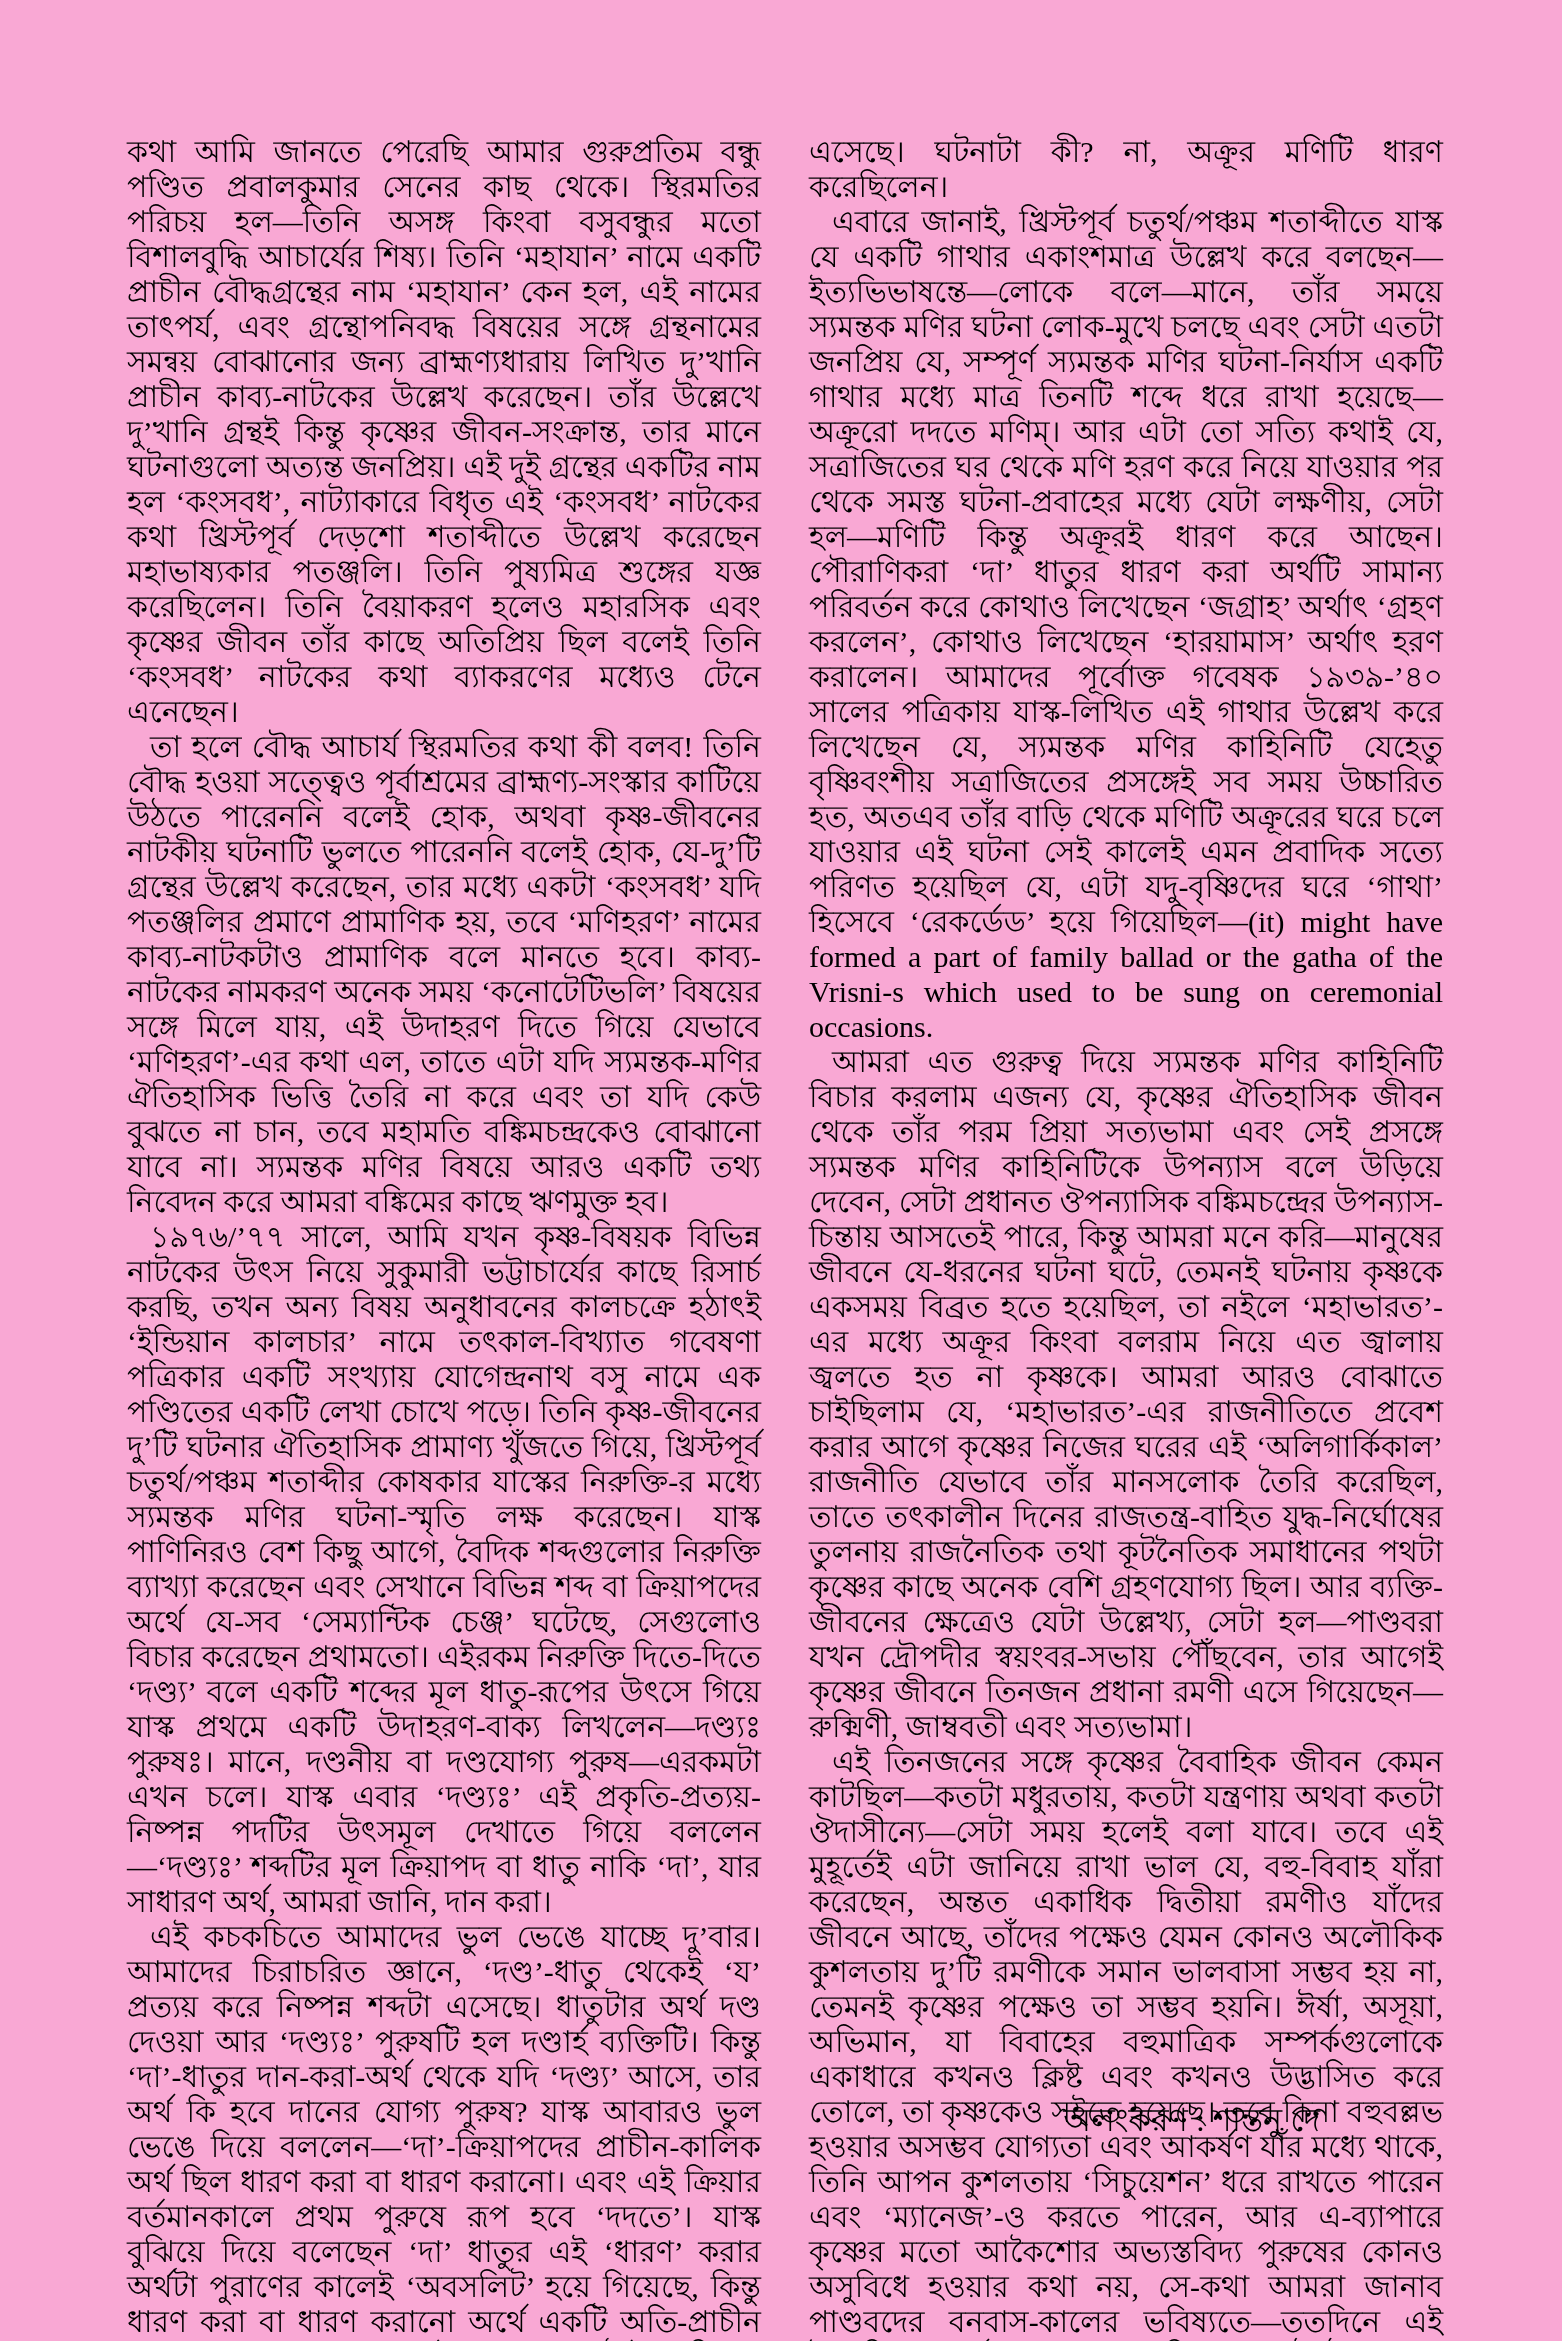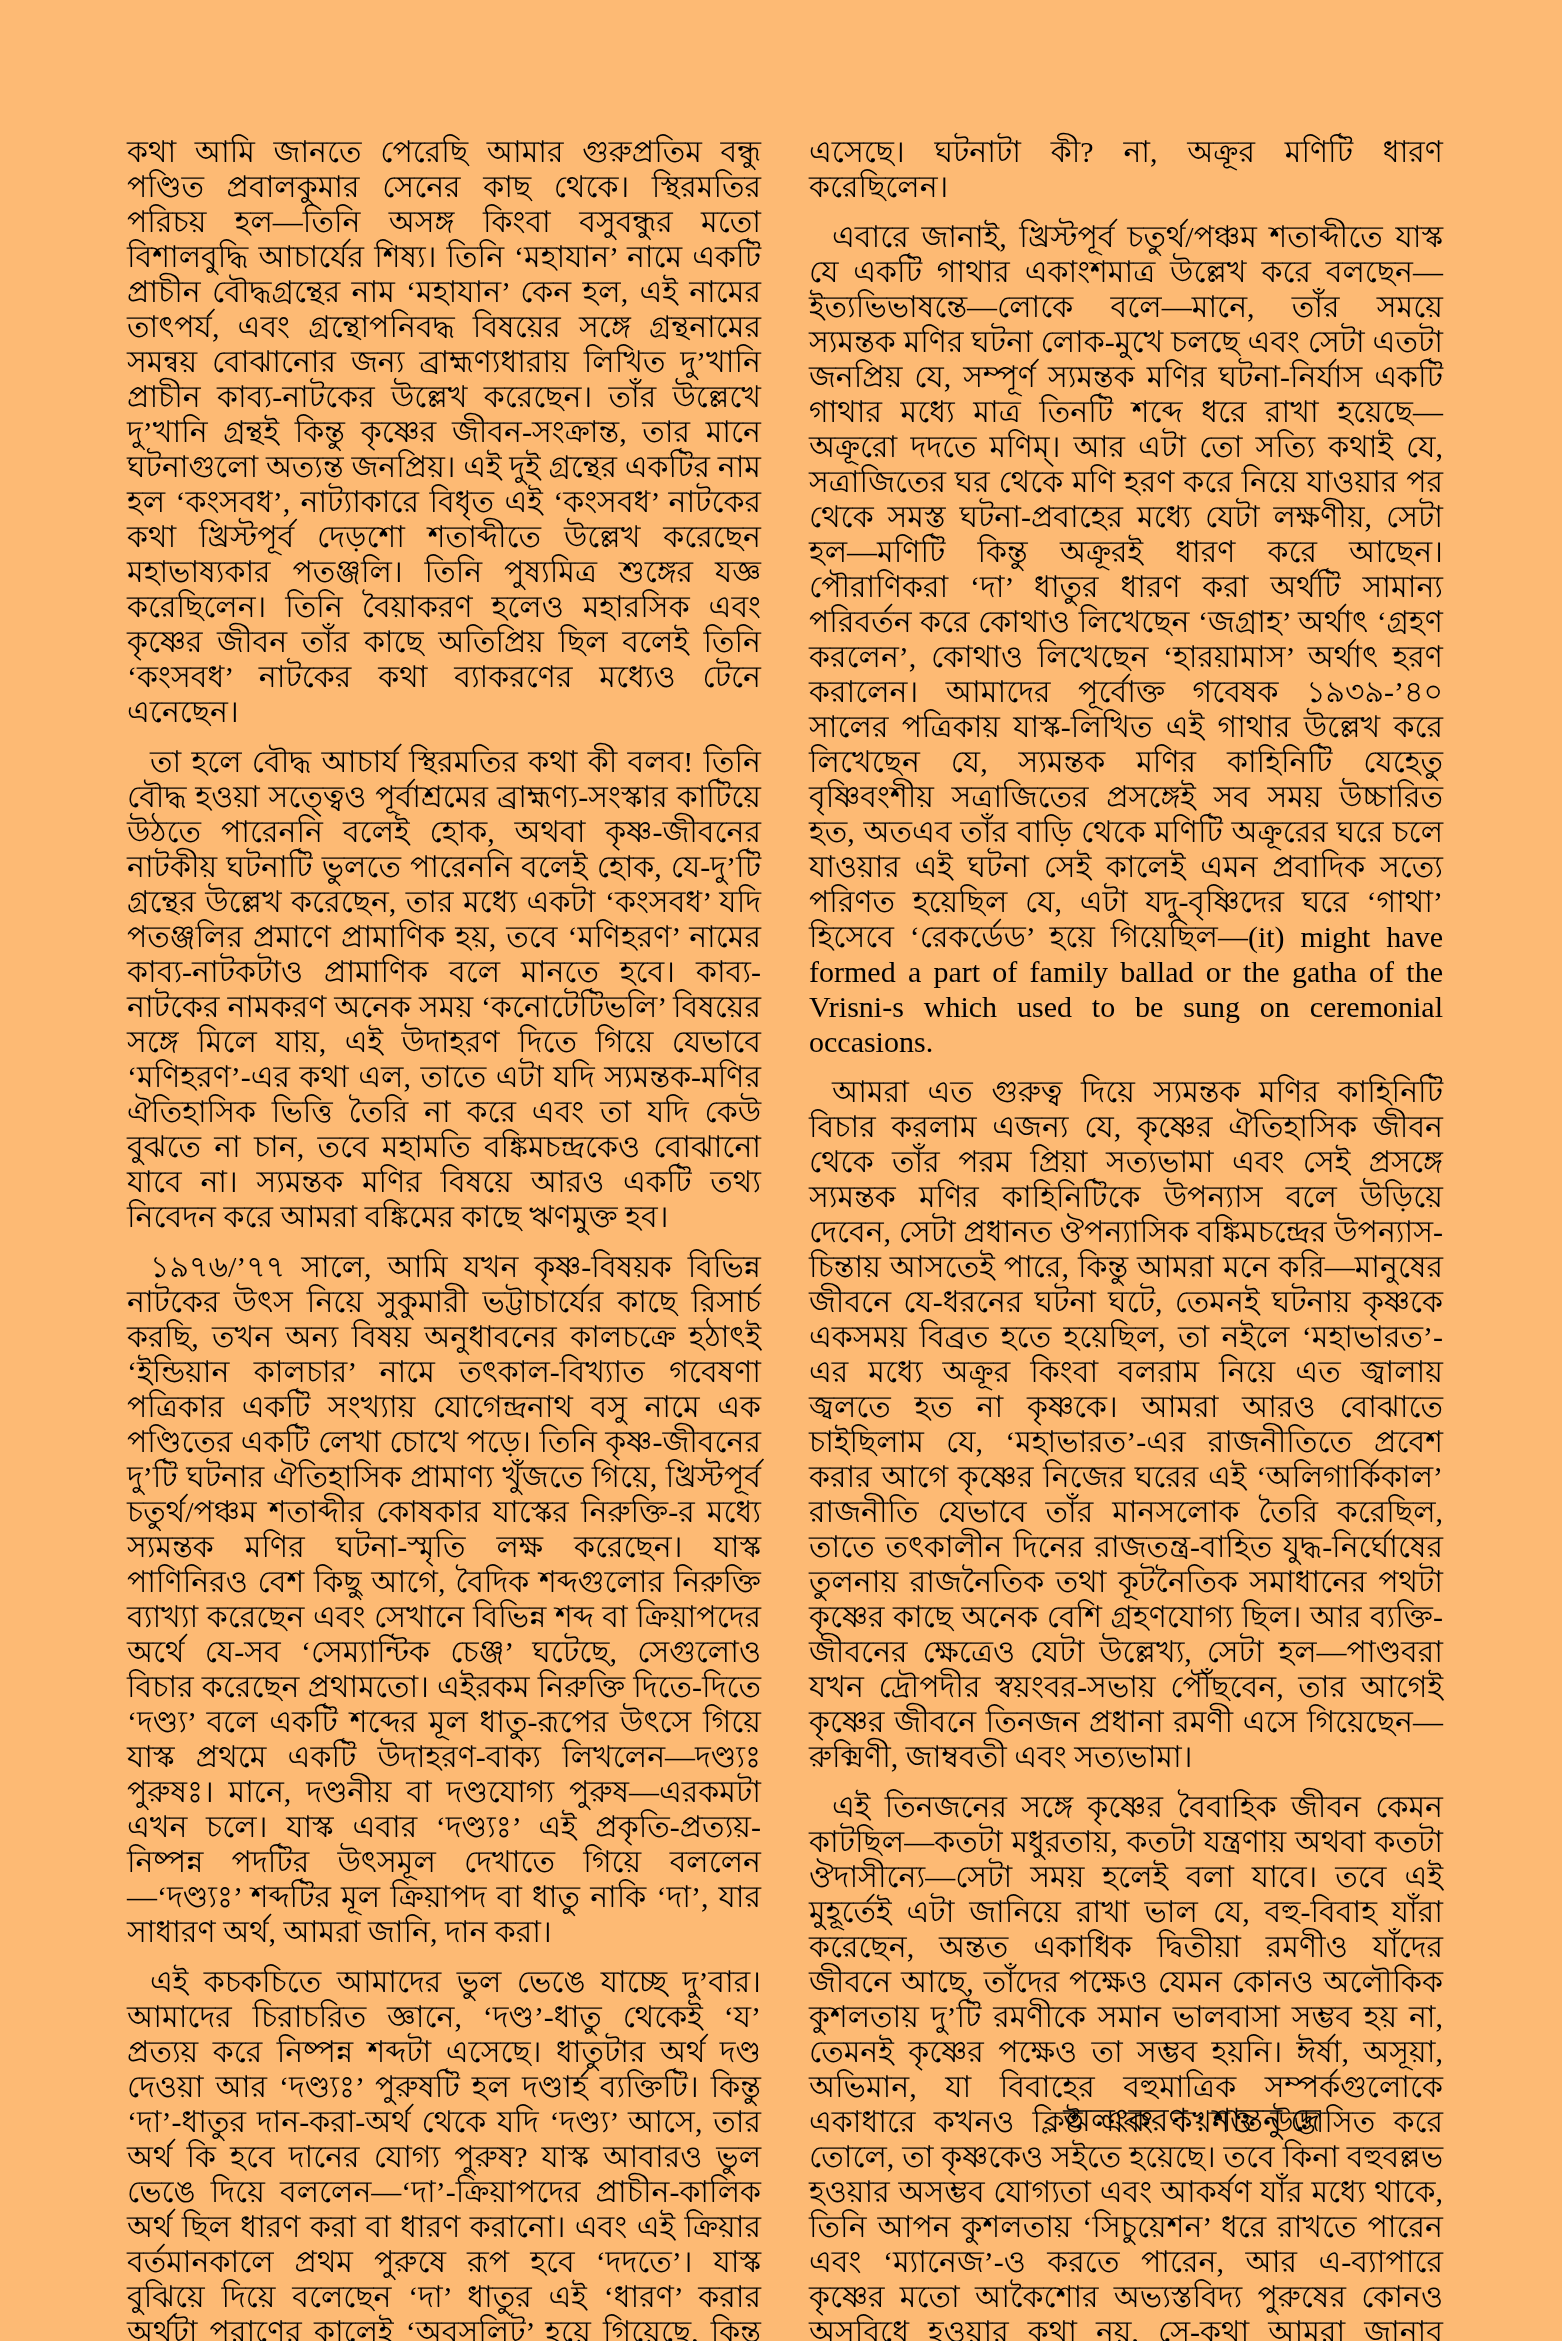--- a/index.html
+++ b/index.html
@@ -4,41 +4,41 @@
 <style>
   html, body {
     margin: 0;
     padding: 0;
     background: #e8e8e8;
   }
   .page {
     position: relative;
     width: 1563px;
     height: 2342px;
-    background: #fdba74;
+    background: #f9a8d4;
     color: #000000;
     font-family: "Liberation Serif", "DejaVu Serif", serif;
     overflow: hidden;
   }
   .col {
     position: absolute;
     top: 134px;
     width: 634px;
     font-size: 30px;
     line-height: 35px;
     text-align: justify;
     letter-spacing: 0;
   }
   .col-left  { left: 127px;  }
   .col-right { left: 809px; }
   .col p {
     margin: 0;
     padding: 0;
   }
-  .col p.indent { text-indent: 23px; margin-top: 15px; }
+  .col p.indent { text-indent: 23px; }
   .credit {
     position: absolute;
     left: 809px;
     width: 634px;
     top: 2103px;
     font-size: 32px;
     line-height: 34px;
     text-align: right;
     padding-right: 0;
     box-sizing: border-box;

